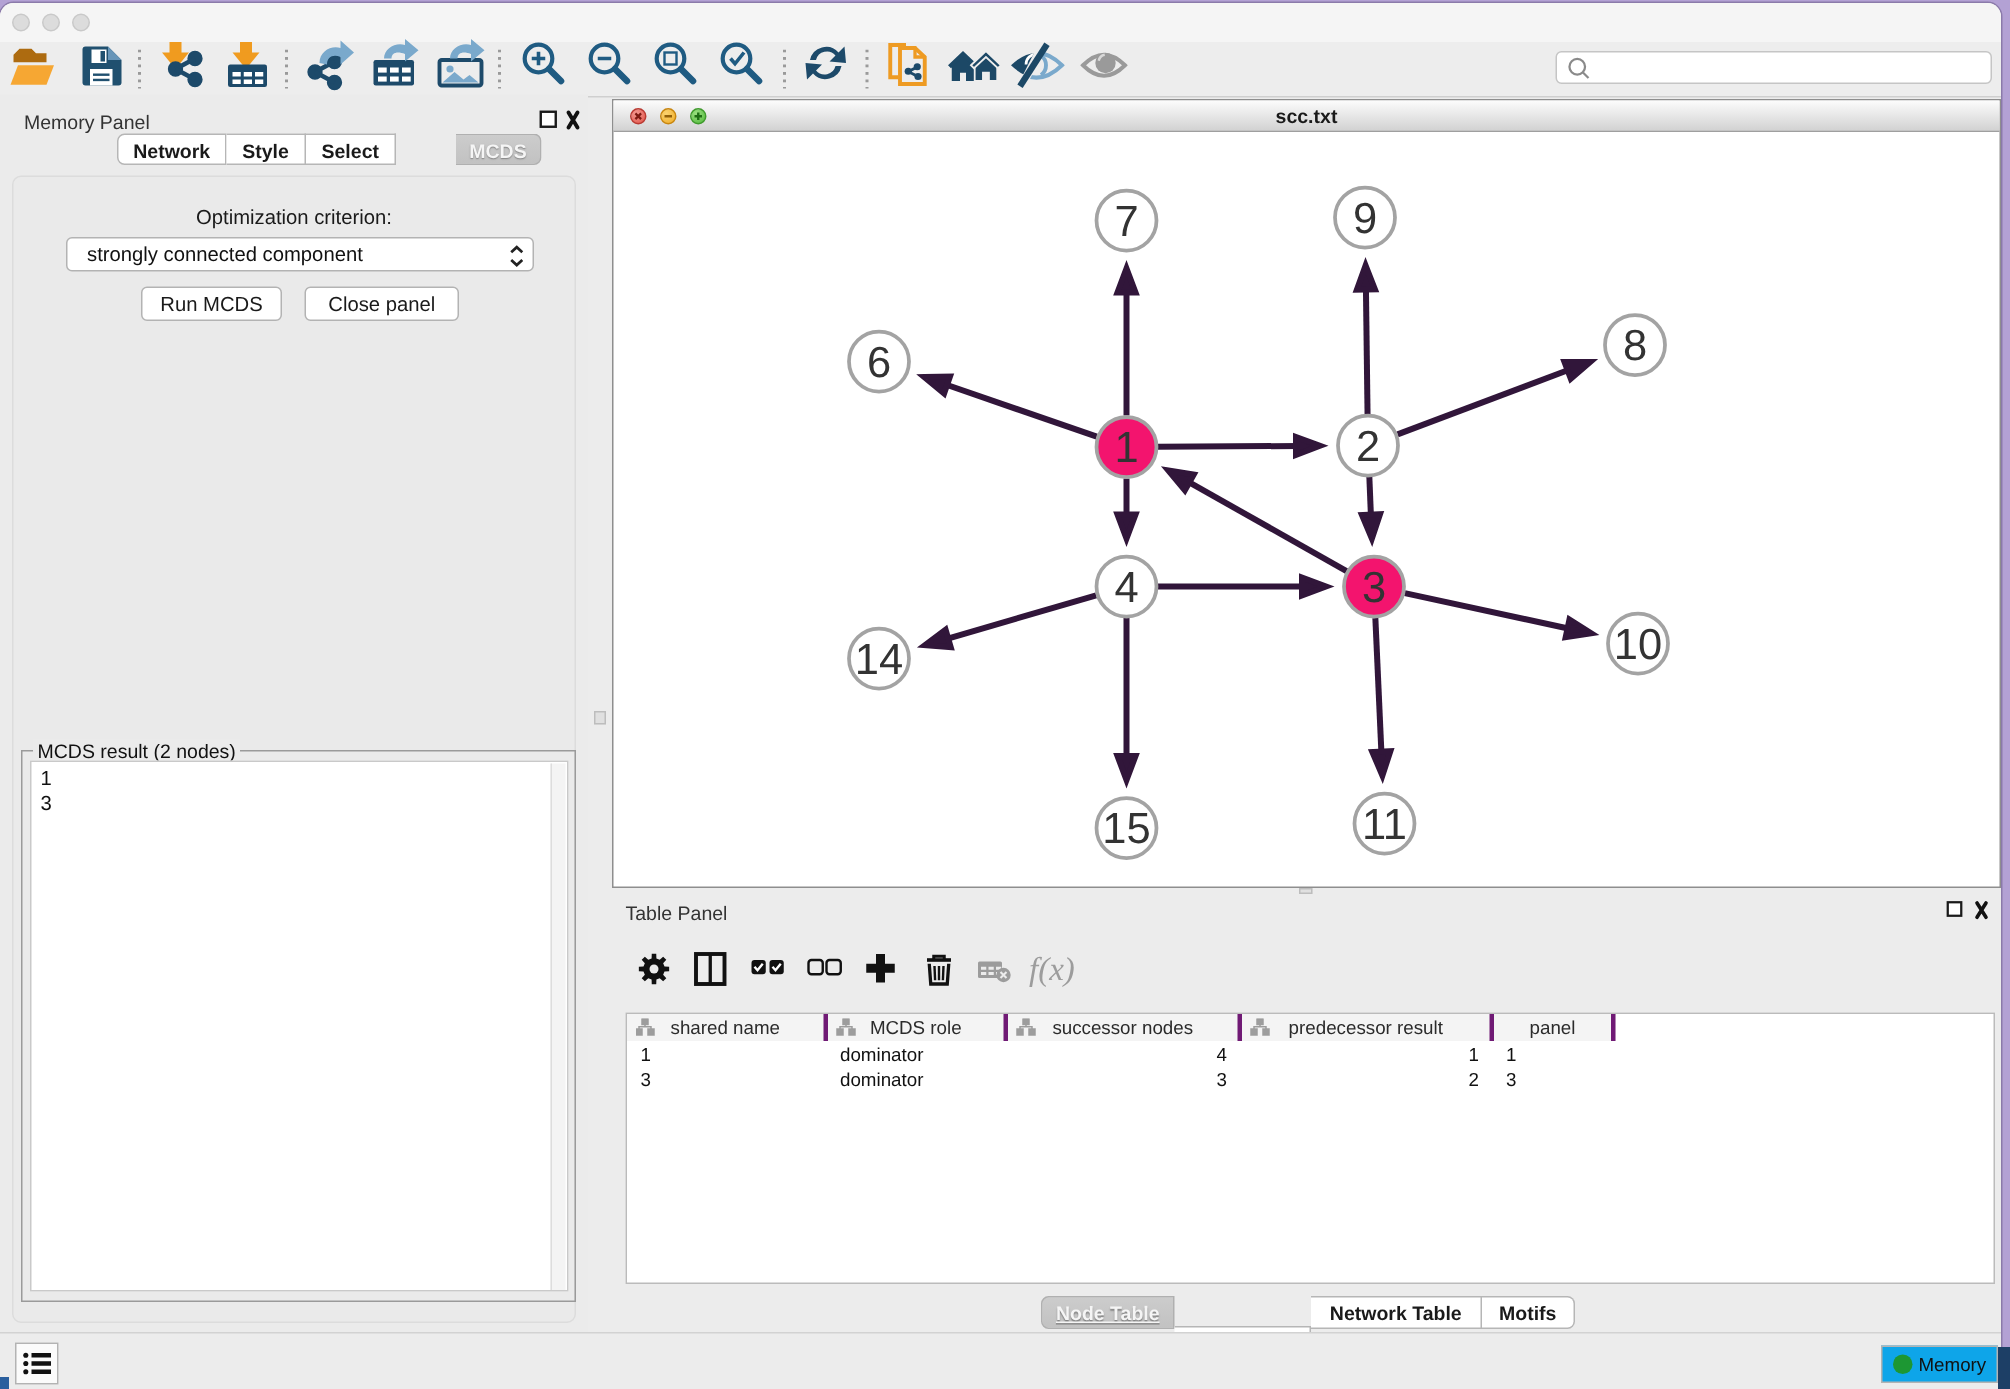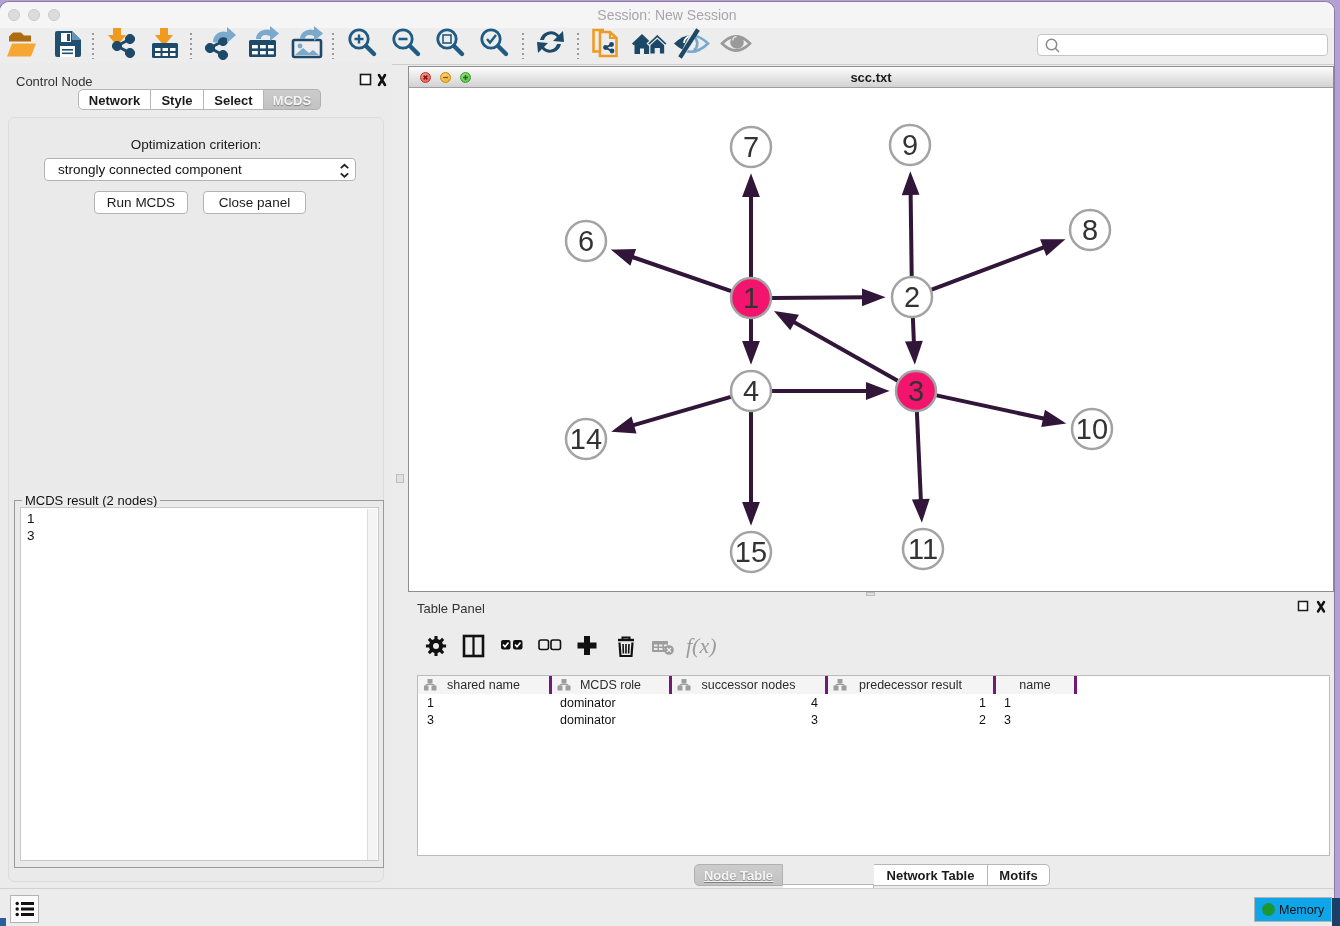--- a/index.html
+++ b/index.html
@@ -54,21 +54,20 @@
   #statusbar{position:absolute;left:0;top:886px;width:1334px;height:38px;background:#ececec;
              border-top:1px solid #d2d2d2;box-sizing:border-box;}
 </style>
 </head>
 <body>
 <div id="win">
   <div id="titlebar">
     <div class="tl" style="left:8px;"></div>
     <div class="tl" style="left:28px;"></div>
     <div class="tl" style="left:48px;"></div>
-    <div id="wtitle">Session: New Session</div>
   </div>
   <div id="toolbar">
     <svg width="780" height="40" style="position:absolute;left:0;top:-2px" viewBox="0 0 780 40">
 
       <g transform="translate(0,2.5)">
       <path d="M9 26 L9 8 L13 4 L21 4 L24 7 L31 7 L31 13 L9 13 Z" fill="#ad6b10"></path>
       <path d="M12 15 L36 15 L31 28 L7 28 Z" fill="#f6a733"></path>
       </g>
 
       <path d="M55 7 q0-2 2-2 L72 5 L81 14 L81 29 q0 2 -2 2 L57 31 q-2 0 -2-2 Z" fill="#20506f"></path>
@@ -195,30 +194,30 @@
     <div class="vsep" style="left:522px;"></div>
     <div class="vsep" style="left:577px;"></div>
     <div id="search">
       <svg width="16" height="16" style="position:absolute;left:6px;top:2px" viewBox="0 0 16 16">
         <circle cx="7.5" cy="7.5" r="5.2" fill="none" stroke="#8a8a8a" stroke-width="1.5"></circle>
         <line x1="11.3" y1="11.3" x2="15" y2="15" stroke="#8a8a8a" stroke-width="1.5"></line>
       </svg>
     </div>
   </div>
   <div id="cpanel">
-    <div id="cphead">Control Node</div>
+    <div id="cphead">Memory Panel</div>
     <svg class="abs" style="left:359px;top:10px" width="30" height="14" viewBox="0 0 30 14">
       <rect x="1.5" y="1.5" width="10" height="10" fill="#fff" stroke="#1a1a1a" stroke-width="1.6"></rect>
       <path d="M20 2 L26 12 M26 2 L20 12" stroke="#111" stroke-width="2.6" stroke-linecap="round"></path>
     </svg>
     <div class="tabgrp" style="left:78px;top:26px;">
       <div class="tab first" style="width:73px;">Network</div>
       <div class="tab" style="width:53px;">Style</div>
       <div class="tab" style="width:60px;">Select</div>
-      <div class="tab last sel" style="width:57px;">MCDS</div>
+      <div class="tab last sel" style="width:57px;margin-left:40px;">MCDS</div>
     </div>
     <div id="cpbox"></div>
     <div class="abs" style="left:0;top:74px;width:392px;text-align:center;font-size:13.5px;color:#1a1a1a;">Optimization criterion:</div>
     <div class="abs" style="left:44px;top:95px;width:312px;height:23px;background:#fff;border:1px solid #b3b3b3;border-radius:4px;box-sizing:border-box;">
       <span style="position:absolute;left:13px;top:3px;font-size:13.5px;color:#111;">strongly connected component</span>
       <svg style="position:absolute;right:5px;top:3.5px" width="11" height="16" viewBox="0 0 11 16">
         <g fill="none" stroke="#222" stroke-width="1.8">
           <path d="M1.8 5.2 L5.5 1.8 L9.2 5.2"></path>
           <path d="M1.8 10.3 L5.5 13.7 L9.2 10.3"></path>
         </g>
@@ -363,21 +362,21 @@
         <path d="M259 14 L263 18 M263 14 L259 18" stroke="#ececec" stroke-width="1.4"></path>
       </g>
 
       <text x="278" y="19" font-family="Liberation Serif,serif" font-style="italic" font-size="22px" fill="#9c9c9c">f(x)</text>
     </svg>
     <div id="ttable">
       <div class="th" style="left:0;width:134px;">shared name</div>
       <div class="th" style="left:134px;width:120px;">MCDS role</div>
       <div class="th" style="left:254px;width:156px;">successor nodes</div>
       <div class="th" style="left:410px;width:168px;">predecessor result</div>
-      <div class="th" style="left:578px;width:81px;">name</div>
+      <div class="th" style="left:578px;width:81px;">panel</div>
       <svg class="abs" style="left:6px;top:3px" width="660" height="12" viewBox="0 0 660 12">
         <g fill="#9d9d9d" stroke="#9d9d9d" stroke-width="1">
           <g transform="translate(0,0)">
               <rect x="4" y="0" width="4" height="4"></rect>
               <rect x="0" y="7" width="4" height="4"></rect>
               <rect x="8" y="7" width="4" height="4"></rect>
               <path d="M6 4 L6 6 M2 7 L2 5.5 L10 5.5 L10 7" fill="none"></path>
             </g>
           <g transform="translate(134,0)">
               <rect x="4" y="0" width="4" height="4"></rect>

